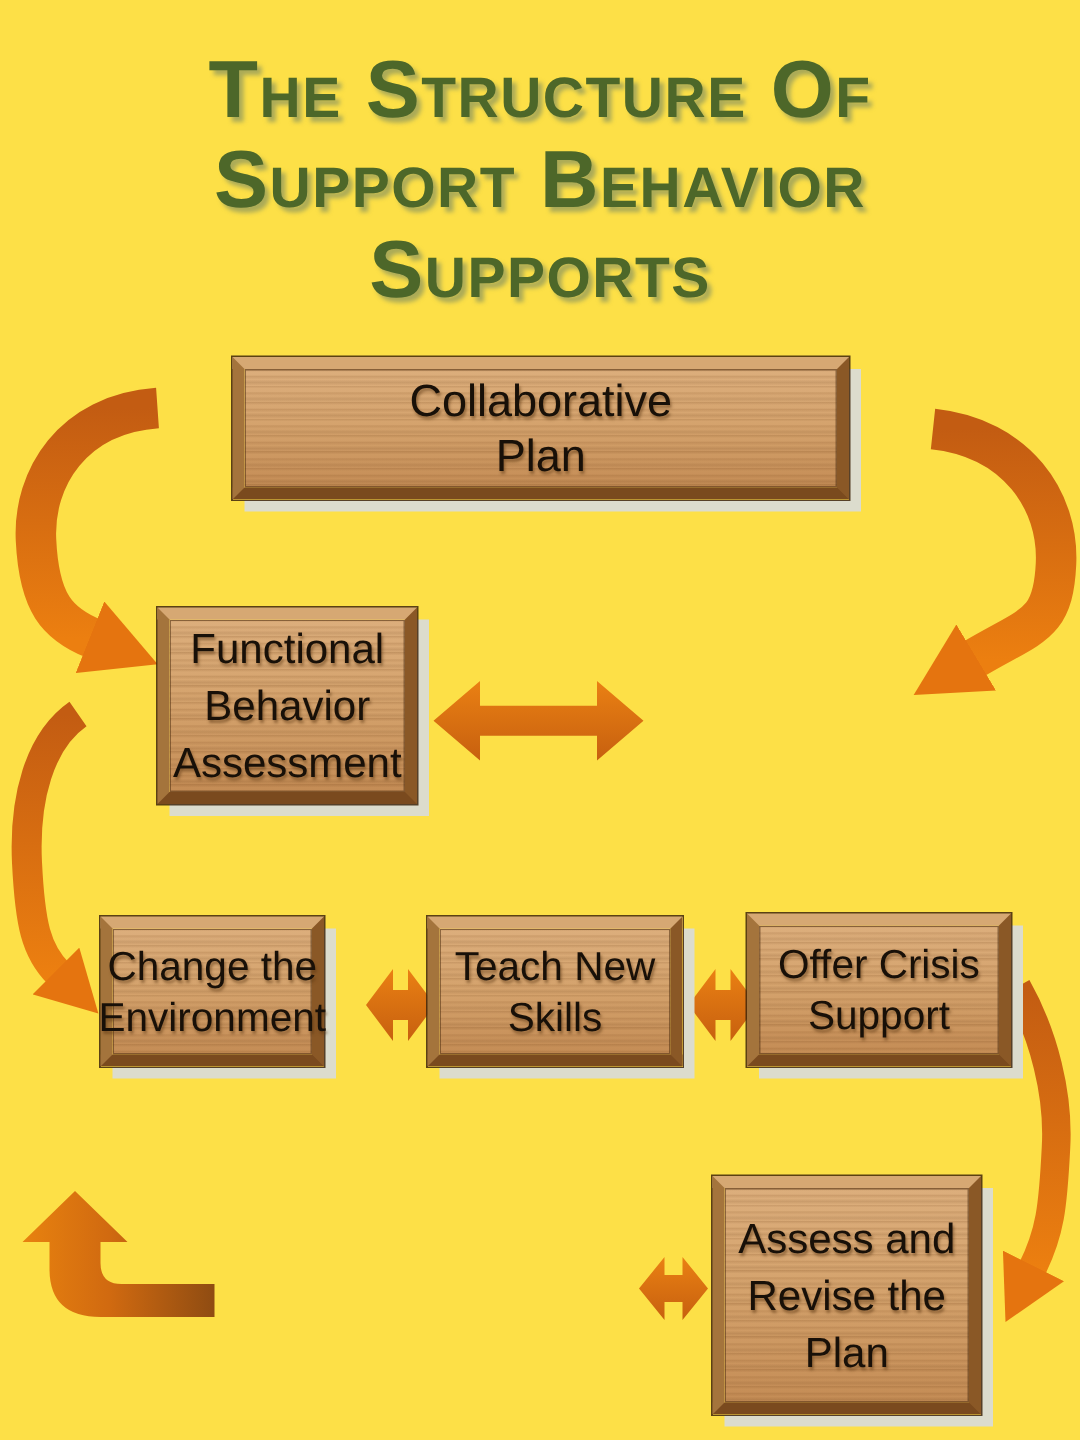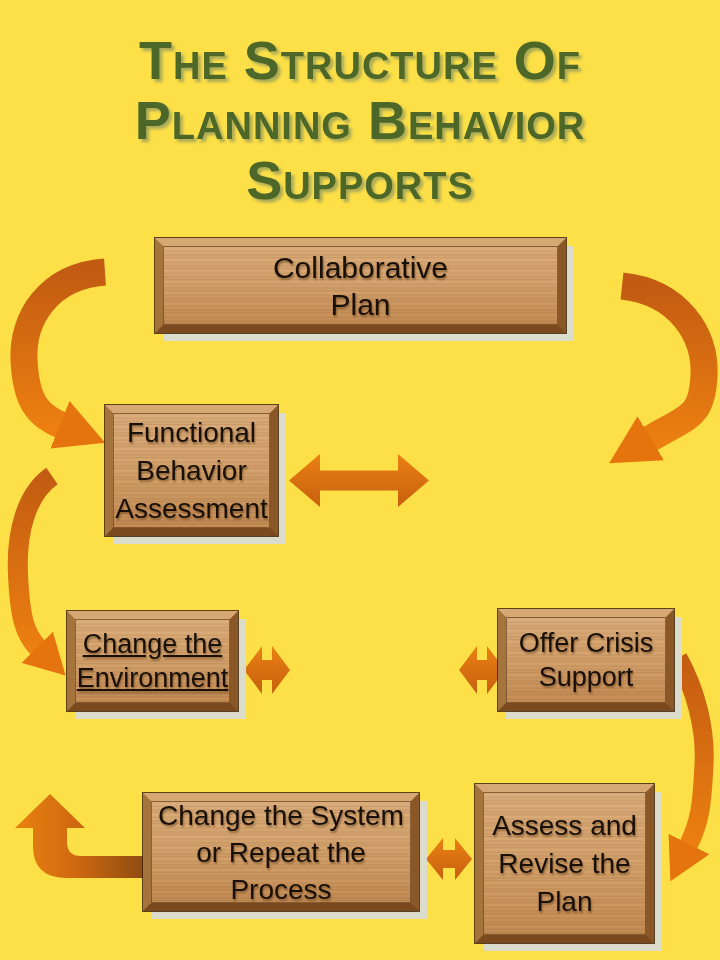--- a/index.html
+++ b/index.html
@@ -31,36 +31,36 @@
     border-color:#d6a873 #8a5826 #7a4a1e #a4743c;
     box-shadow:
       inset 0 0 0 1px rgba(78,45,15,0.55),
       0 0 0 1px rgba(62,36,10,0.85),
       8px 8px 0 0 #dcdccd;
   }
   .plaque .label { white-space:pre-line; }
   #n-collab { left:155px; top:238px; width:411px; height:95px;  font-size:30px; line-height:37px; }
   #n-fba    { left:105px; top:405px; width:173px; height:131px; font-size:28px; line-height:38px; }
   #n-pcp    { left:423px; top:404px; width:171px; height:131px; font-size:28px; line-height:38px; }
-  #n-env    { left:67px;  top:611px; width:171px; height:100px; font-size:27px; line-height:34px;text-decoration:underline; }
+  #n-env    { left:67px;  top:611px; width:149px; height:100px; font-size:27px; line-height:34px; }
   #n-skills { left:285px; top:611px; width:170px; height:100px; font-size:27px; line-height:34px; }
   #n-crisis { left:498px; top:609px; width:176px; height:102px; font-size:27px; line-height:34px; }
   #n-system { left:143px; top:793px; width:276px; height:118px; font-size:28px; line-height:37px; }
   #n-assess { left:475px; top:784px; width:179px; height:159px; font-size:28px; line-height:38px; }
   
   .arr { position:absolute; overflow:visible; }
 </style>
 </head>
 <body>
 
 <div class="canvas">
 
   <div class="title">
     <div>The Structure Of</div>
-    <div>Planning Behavior</div>
+    <div>Support Behavior</div>
     <div>Supports</div>
   </div>
 
   <svg class="arr" style="left:10px;top:264px" width="102" height="196" viewBox="0 0 102 196">
     <defs>
       <linearGradient id="gA" x1="0" y1="0" x2="0" y2="1">
         <stop offset="0" stop-color="#c35c12"></stop>
           <stop offset="1" stop-color="#ec7f10"></stop>
       </linearGradient>
       <marker id="mA" markerWidth="1.9" markerHeight="1.9" viewBox="0 0 1.9 1.9" refX="0.12" refY="0.95" orient="auto">
@@ -170,31 +170,30 @@
 Behavior
 Assessment</span>
   </div>
 
 
   <div class="plaque" id="n-env">
     <span class="label">Change the
 Environment</span>
   </div>
 
+  <div class="plaque" id="n-skills">
+    <span class="label">Teach New
+Skills</span>
+  </div>
 
   <div class="plaque" id="n-crisis">
     <span class="label">Offer Crisis
 Support</span>
   </div>
 
-  <div class="plaque" id="n-system">
-    <span class="label">Change the System
-or Repeat the
-Process</span>
-  </div>
 
   <div class="plaque" id="n-assess">
     <span class="label">Assess and
 Revise the
 Plan</span>
   </div>
 
 </div>
 
 </body></html>

